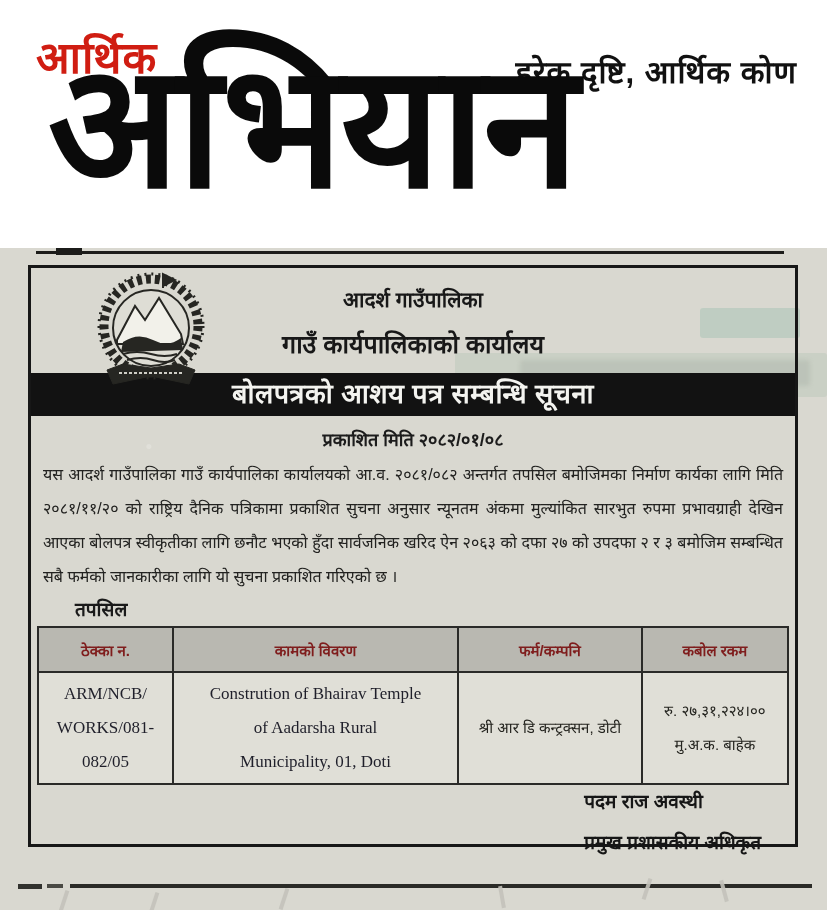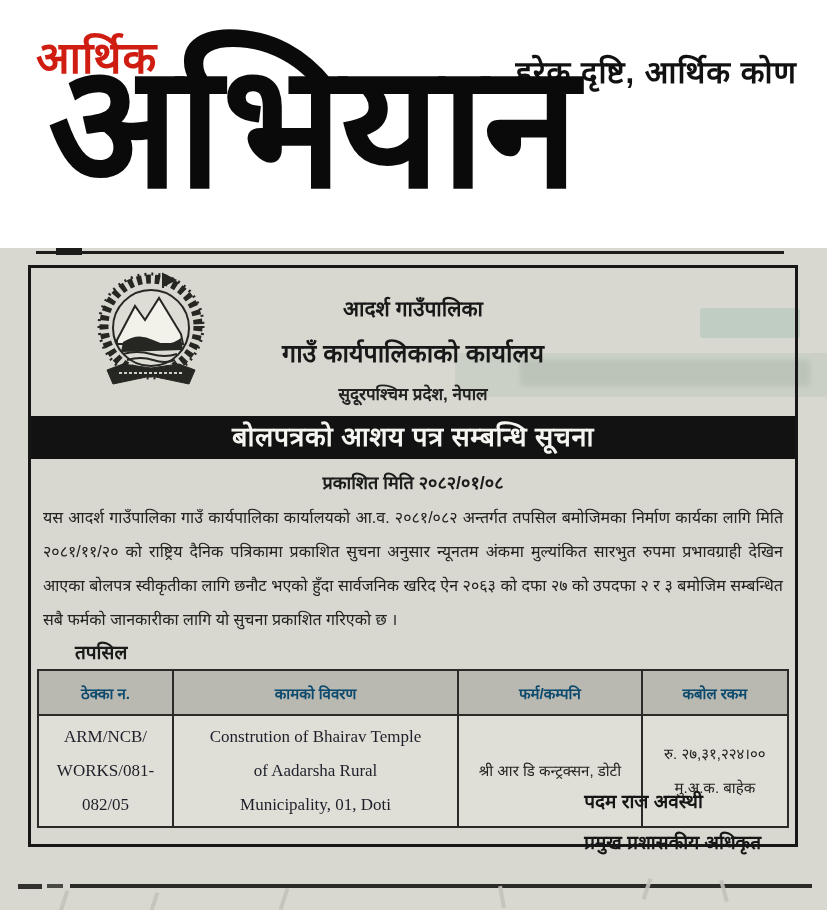--- a/index.html
+++ b/index.html
@@ -82,21 +82,21 @@
   .bleed-3 { left: 520px; top: 112px; width: 290px; height: 26px; background: rgba(90,110,98,0.12); filter: blur(2px); }
 
   
   #notice-box {
     position: absolute;
     left: 28px; top: 17px;          
     width: 770px; height: 582px;
     border: 3px solid #171717;
     background: transparent;
   }
-  .org-header { position: relative; text-align: center; padding-top: 26px; }
+  .org-header { position: relative; text-align: center; padding-top: 17px; }
   .emblem {
     position: absolute;
     left: 62px; top: 2px;
     width: 116px; height: 128px;
   }
   .org-name     { font-size: 21px; font-weight: 700; color: #181818; margin-bottom: 13px; }
   .org-office   { font-size: 25px; font-weight: 700; color: #181818; margin-bottom: 13px; }
   .org-address  { font-size: 17px; font-weight: 700; color: #222222; margin-bottom: 12px; }
   .org-province { font-size: 17px; font-weight: 700; color: #222222; margin-bottom: 11px; }
 
@@ -143,21 +143,21 @@
   .notice-table th, .notice-table td {
     border: 2px solid #2a2a28;
     text-align: center;
     vertical-align: middle;
   }
   .notice-table th {
     height: 45px;
     background: #b9b8b1;
     font-size: 15px;
     font-weight: 700;
-    color: #0c4a6e;
+    color: #7f1d1d;
   }
   .notice-table td {
     height: 112px;
     background: #e0dfd7;
     font-size: 15px;
     color: #24241f;
   }
   .cell-line { line-height: 34px; }
   .latin-serif { font-family: "Liberation Serif", "DejaVu Serif", serif; font-size: 17px; color: #1f1f2a; }
 
@@ -222,21 +222,20 @@
 
           <path d="M30 84 Q44 80 58 84 Q72 88 84 84" stroke="#262622" stroke-width="2" fill="none"></path>
           <path d="M34 90 Q48 86 60 90 Q72 94 82 90" stroke="#262622" stroke-width="2" fill="none"></path>
 
           <path d="M14 100 L30 94 L58 98 L86 94 L102 100 L96 114 L58 106 L20 114 Z" fill="#262622" stroke="#262622" stroke-width="1"></path>
           <path d="M26 103 L90 103" stroke="#cfcec6" stroke-width="2" stroke-dasharray="3 2"></path>
         </svg>
 
         <div class="org-name">आदर्श गाउँपालिका</div>
         <div class="org-office">गाउँ कार्यपालिकाको कार्यालय</div>
-        <div class="org-province">सुदूरपश्चिम प्रदेश, नेपाल</div>
       </div>
 
       <div class="banner">बोलपत्रको आशय पत्र सम्बन्धि सूचना</div>
 
       <div class="pub-date">प्रकाशित मिति २०८२/०१/०८</div>
 
       <div class="body-text">यस आदर्श गाउँपालिका गाउँ कार्यपालिका कार्यालयको आ.व. २०८१/०८२ अन्तर्गत तपसिल बमोजिमका निर्माण कार्यका लागि मिति २०८१/११/२० को राष्ट्रिय दैनिक पत्रिकामा प्रकाशित सुचना अनुसार न्यूनतम अंकमा मुल्यांकित सारभुत रुपमा प्रभावग्राही देखिन आएका बोलपत्र स्वीकृतीका लागि छनौट भएको हुँदा सार्वजनिक खरिद ऐन २०६३ को दफा २७ को उपदफा २ र ३ बमोजिम सम्बन्धित सबै फर्मको जानकारीका लागि यो सुचना प्रकाशित गरिएको छ ।</div>
 
       <div class="schedule-heading">तपसिल</div>
 

